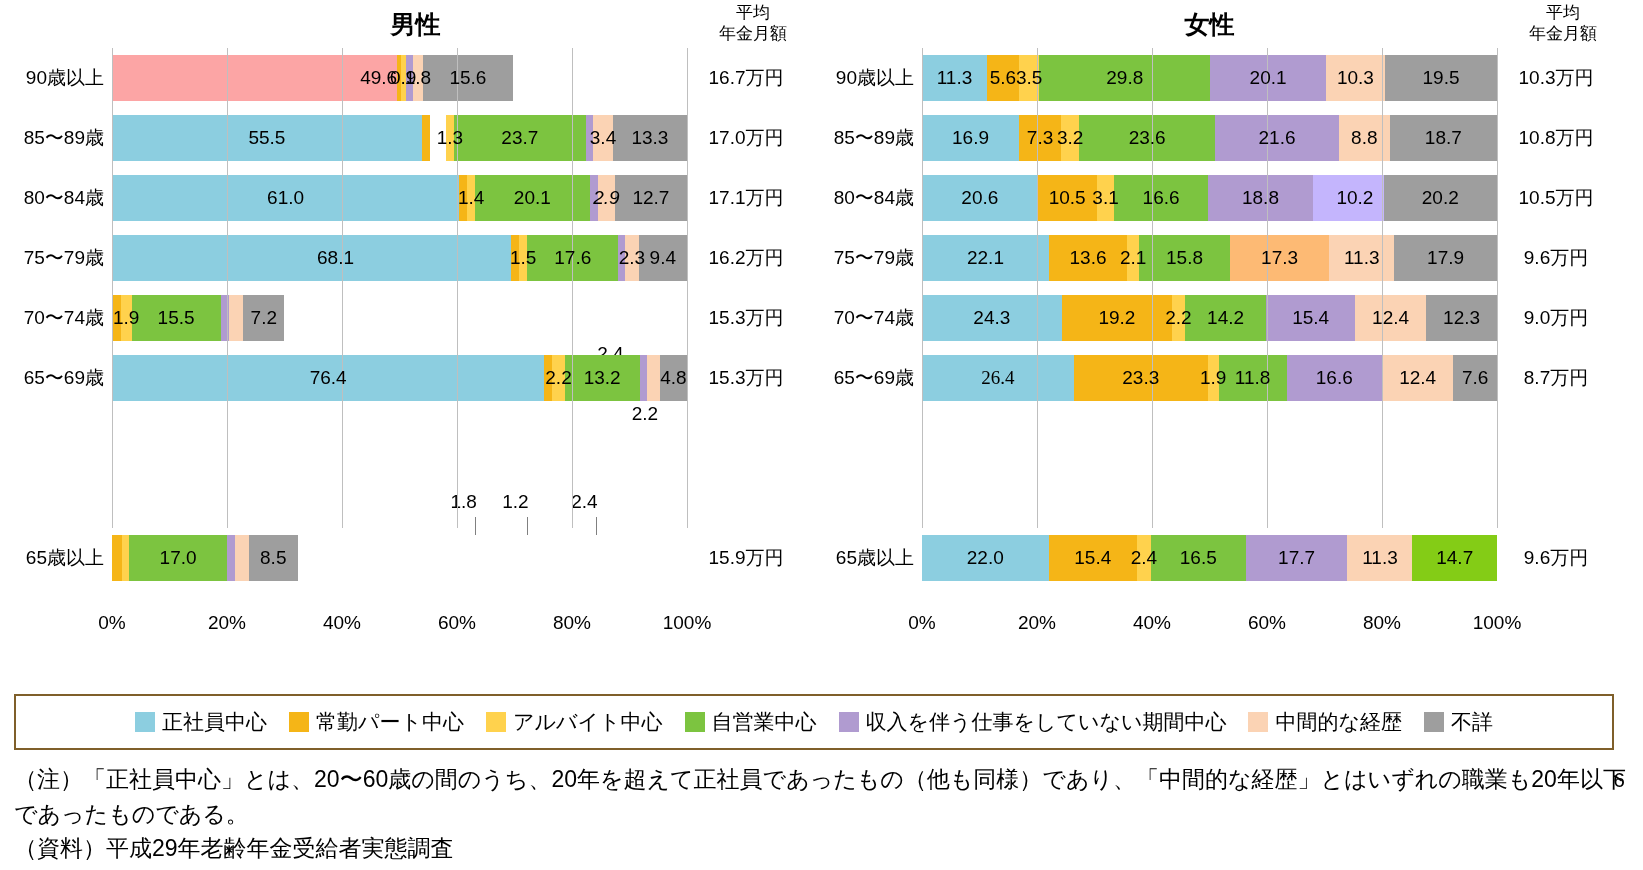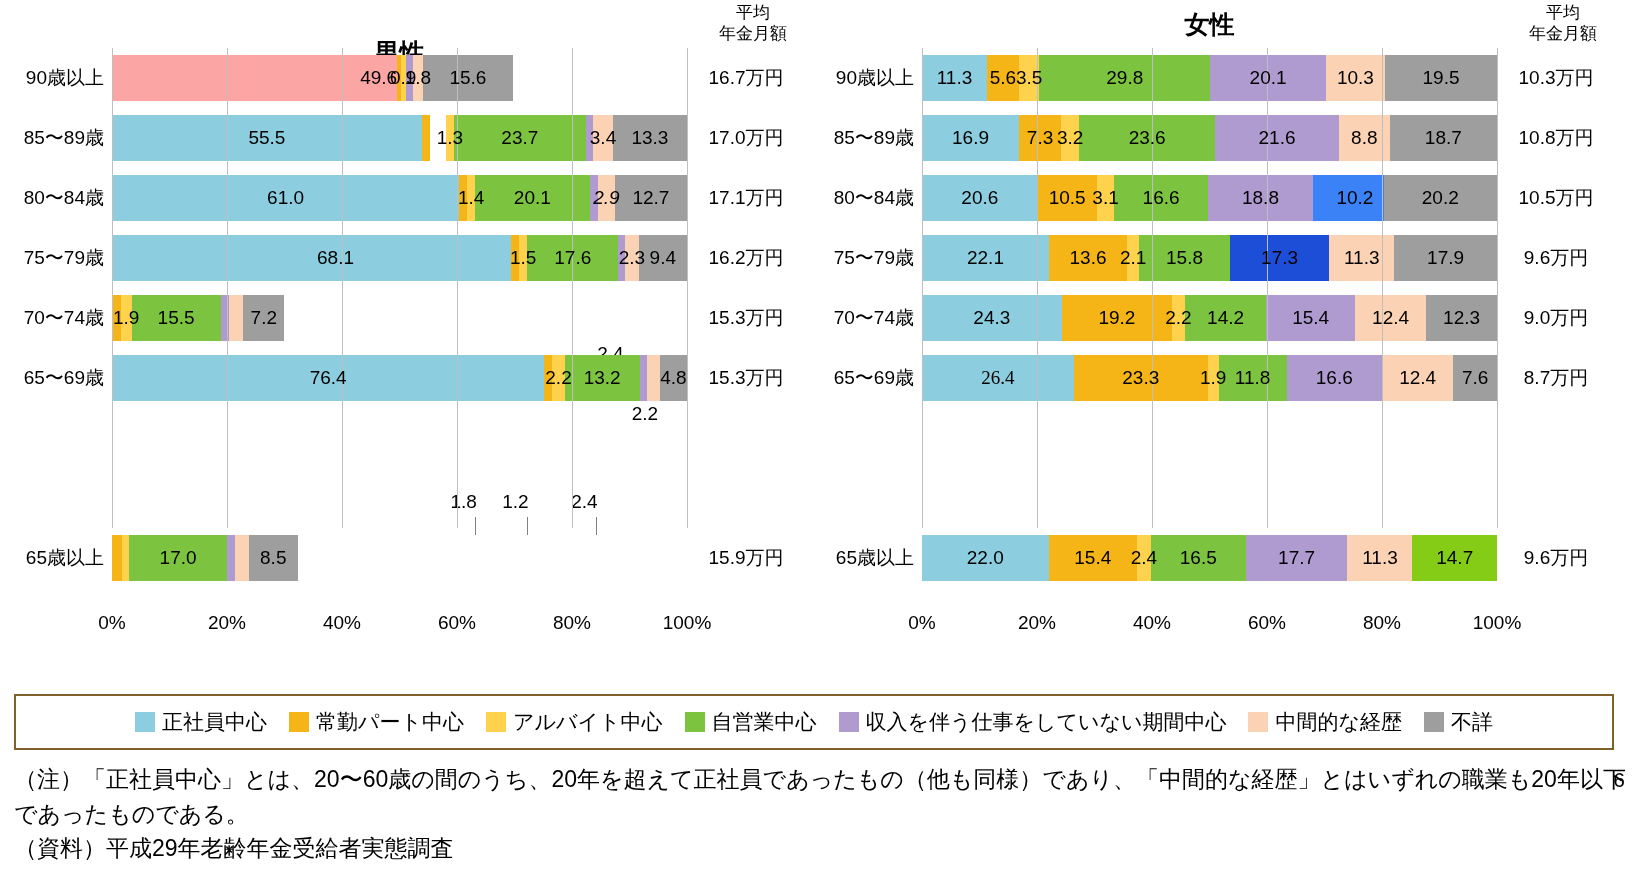--- a/index.html
+++ b/index.html
@@ -158,21 +158,21 @@
     right:18px;
     top:768px;
     font-size:21px;
   }
 </style>
 </head>
 <body>
 
 <div class="panels">
   <div class="panel panel-left">
-    <div class="panel-title" style="left:112px;width:575px;margin-top:28px;">男性</div>
+    <div class="panel-title" style="left:128px;width:575px;">男性</div>
     <div class="avg-header" style="left:690px;width:126px;">
       <div>平均</div>
       <div>年金月額</div>
     </div>
     <div class="rows" style="top:48px;" id="rows-male">
         <div class="row">
           <div class="cat-label" style="width: 112px;">90歳以上</div>
           <div class="bar-area" style="width: 575px;">
             <div class="bar">
               <div class="seg" style="width: 49.6%; background: #fca5a5; justify-content: flex-end;">
@@ -435,21 +435,21 @@
               </div>
               <div class="seg" style="width: 3.1%; background: rgb(255, 210, 77);">
                 <span>3.1</span>
               </div>
               <div class="seg" style="width: 16.6%; background: rgb(124, 196, 64);">
                 <span>16.6</span>
               </div>
               <div class="seg" style="width: 18.8%; background: rgb(176, 155, 208);">
                 <span>18.8</span>
               </div>
-              <div class="seg" style="width: 10.2%; background: #3b82f6; padding-left: 13px;">
+              <div class="seg" style="width: 10.2%; background: #c4b5fd; padding-left: 13px;">
                 <span>10.2</span>
               </div>
               <div class="seg" style="width: 20.2%; background: rgb(158, 158, 158);">
                 <span>20.2</span>
               </div>
             </div>
           </div>
           <div class="avg-val">10.5万円</div>
         </div>
         <div class="row">
@@ -461,21 +461,21 @@
               </div>
               <div class="seg" style="width: 13.6%; background: rgb(245, 181, 23);">
                 <span>13.6</span>
               </div>
               <div class="seg" style="width: 2.1%; background: rgb(255, 210, 77);">
                 <span>2.1</span>
               </div>
               <div class="seg" style="width: 15.8%; background: rgb(124, 196, 64);">
                 <span>15.8</span>
               </div>
-              <div class="seg" style="width: 17.3%; background: #1d4ed8;">
+              <div class="seg" style="width: 17.3%; background: #fdba74;">
                 <span>17.3</span>
               </div>
               <div class="seg" style="width: 11.3%; background: rgb(251, 211, 180);">
                 <span>11.3</span>
               </div>
               <div class="seg" style="width: 17.9%; background: rgb(158, 158, 158);">
                 <span>17.9</span>
               </div>
             </div>
           </div>

